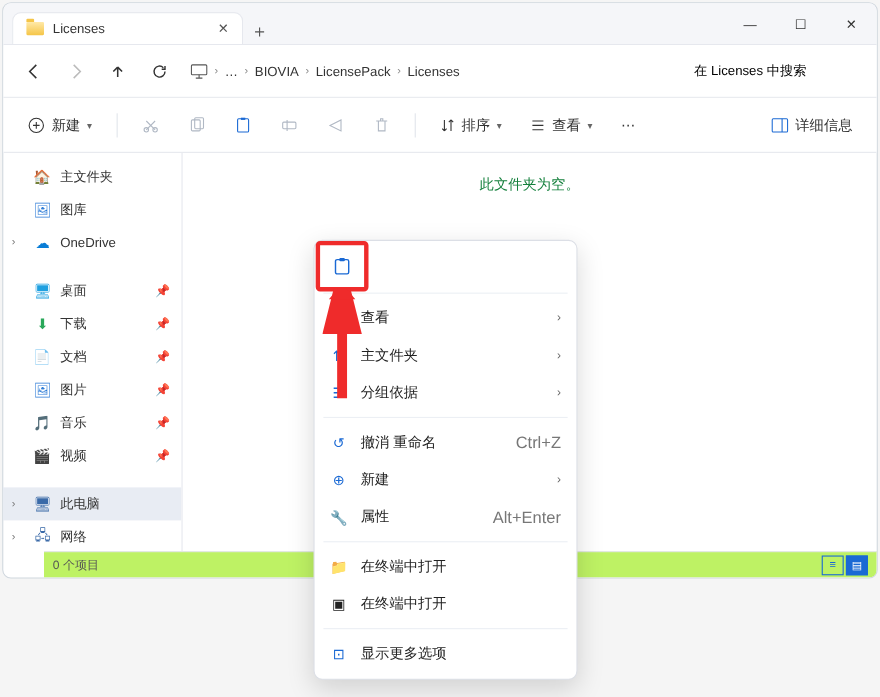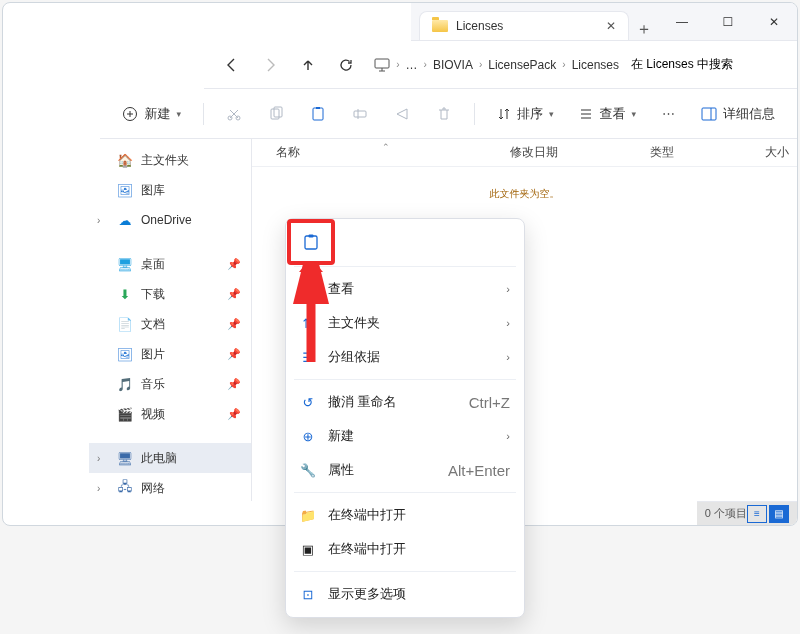--- a/index.html
+++ b/index.html
@@ -1,19 +1,19 @@
 <!DOCTYPE html>
 <html><head>
 <meta charset="utf-8">
 <style>
 * { box-sizing: border-box; margin: 0; padding: 0; font-family: "Segoe UI", "Microsoft YaHei", sans-serif; }
 body { background: #f5f5f5; width: 800px; height: 634px; position: relative; overflow: hidden; }
 
 
-.window { width: 796px; height: 524px; margin: 2px; background: #fff; border: 1px solid #d0d7de; border-radius: 8px; position: relative; display: flex; flex-direction: column; overflow: hidden; align-items: flex-end; }
+.window { width: 796px; height: 524px; margin: 2px; background: #fff; border: 1px solid #d0d7de; border-radius: 8px; position: relative; display: flex; flex-direction: column; overflow: hidden; }
 
 
 .titlebar { height: 38px; display: flex; align-items: flex-end; background: #f5f6f9; padding: 0 0 0 8px; border-bottom: 1px solid #e6e8ee; }
 .tab { display: flex; align-items: center; gap: 8px; background: #fff; border-radius: 8px 8px 0 0; padding: 7px 12px; min-width: 210px; border: 1px solid #e6e8ee; border-bottom: none; position: relative; }
 .tab .folder-ico { width: 16px; height: 12px; background: linear-gradient(#ffe9a8,#f5c547); border-radius: 1px; position: relative; }
 .tab .folder-ico:before { content:""; position:absolute; top:-3px; left:0; width:7px; height:3px; background:#f5c547; border-radius:1px 1px 0 0; }
 .tab-title { font-size: 12px; color:#333; flex:1; }
 .tab-close { font-size: 12px; color:#555; cursor:pointer; }
 .newtab { width: 30px; text-align:center; color:#555; font-size:16px; cursor:pointer; }
 .win-ctrls { margin-left:auto; display:flex; height:36px; }
@@ -47,35 +47,35 @@
 .ico { width:16px; height:16px; display:inline-flex; align-items:center; justify-content:center; font-size:13px; }
 
 .content { flex:1; display:flex; flex-direction:column; position:relative; }
 .cols { display:flex; height:28px; border-bottom:1px solid #eef0f4; align-items:center; font-size:12px; color:#444; }
 .col { padding:0 8px; }
 .col.name { flex:0 0 250px; padding-left:24px; position:relative; }
 .col.name .caret { position:absolute; left:130px; top:-2px; font-size:9px; color:#888; }
 .col.date { flex:0 0 140px; }
 .col.type { flex:0 0 115px; }
 .col.size { flex:1; }
-.empty { text-align:center; font-size:10px; color:#a16207; padding-top:20px; }
+.empty { text-align:center; font-size:13px; color:#15803d; padding-top:20px; }
 
 
 .ctx { position:absolute; left:285px; top:218px; width:240px; background:#fff; border:1px solid #dcdfe6; border-radius:8px; box-shadow: 0 8px 24px rgba(0,0,0,0.15); padding:6px 0; font-size:13px; color:#222; }
 .ctx-row { display:flex; align-items:center; height:34px; padding:0 14px; gap:12px; cursor:pointer; }
 .ctx-row .arr { margin-left:auto; font-size:11px; color:#666; }
 .ctx-row .sc { margin-left:auto; font-size:15px; color:#777; }
 .ctx-sep { height:1px; background:#eceff4; margin:5px 8px; }
 .ctx-icons { display:flex; gap:18px; padding:6px 14px 8px 14px; }
 .ctx-ico { width:22px; height:22px; display:flex; align-items:center; justify-content:center; color:#1a69d4; font-size:15px; cursor:pointer; }
 .highlight { position:absolute; left:287px; top:219px; width:48px; height:46px; border:4px solid #ef2b2b; border-radius:4px; z-index:10; pointer-events:none; }
 .arrow { position:absolute; left:293px; top:262px; z-index:11; pointer-events:none; }
 
 
-.status { height:24px; border-top:1px solid #e6e8ee; display:flex; align-items:center; padding:0 8px; font-size:11px; color:#555; background:#e5e5e5; }
+.status { height:24px; border-top:1px solid #e6e8ee; display:flex; align-items:center; padding:0 8px; font-size:11px; color:#555; background:#bef264;margin-left:37px; }
 .status .view-ctl { margin-left:auto; display:flex; gap:2px; }
 .view-ctl .vb { width:20px; height:18px; border:1px solid #1a69d4; display:flex; align-items:center; justify-content:center; font-size:10px; color:#1a69d4; cursor:pointer; }
 .view-ctl .vb.active { background:#1a69d4; color:#fff; }
 
 svg { display:block; }
 </style>
 </head>
 <body>
 
 <div class="window">
@@ -259,26 +259,20 @@
           <span>此电脑</span>
         </div>
       <div class="side-item">
           <span class="exp">›</span>
           <span class="ico" style="color:#3a6aa8">🖧</span>
           <span>网络</span>
         </div>
     </div>
 
     <div class="content">
-      <div class="cols">
-        <div class="col name"><span>名称</span><span class="caret">⌃</span></div>
-        <div class="col date">修改日期</div>
-        <div class="col type">类型</div>
-        <div class="col size">大小</div>
-      </div>
       <div class="empty">此文件夹为空。</div>
     </div>
   </div>
 
   <div class="status">
     <span>0 个项目</span>
     <div class="view-ctl">
       <div class="vb">≡</div>
       <div class="vb active">▤</div>
     </div>

